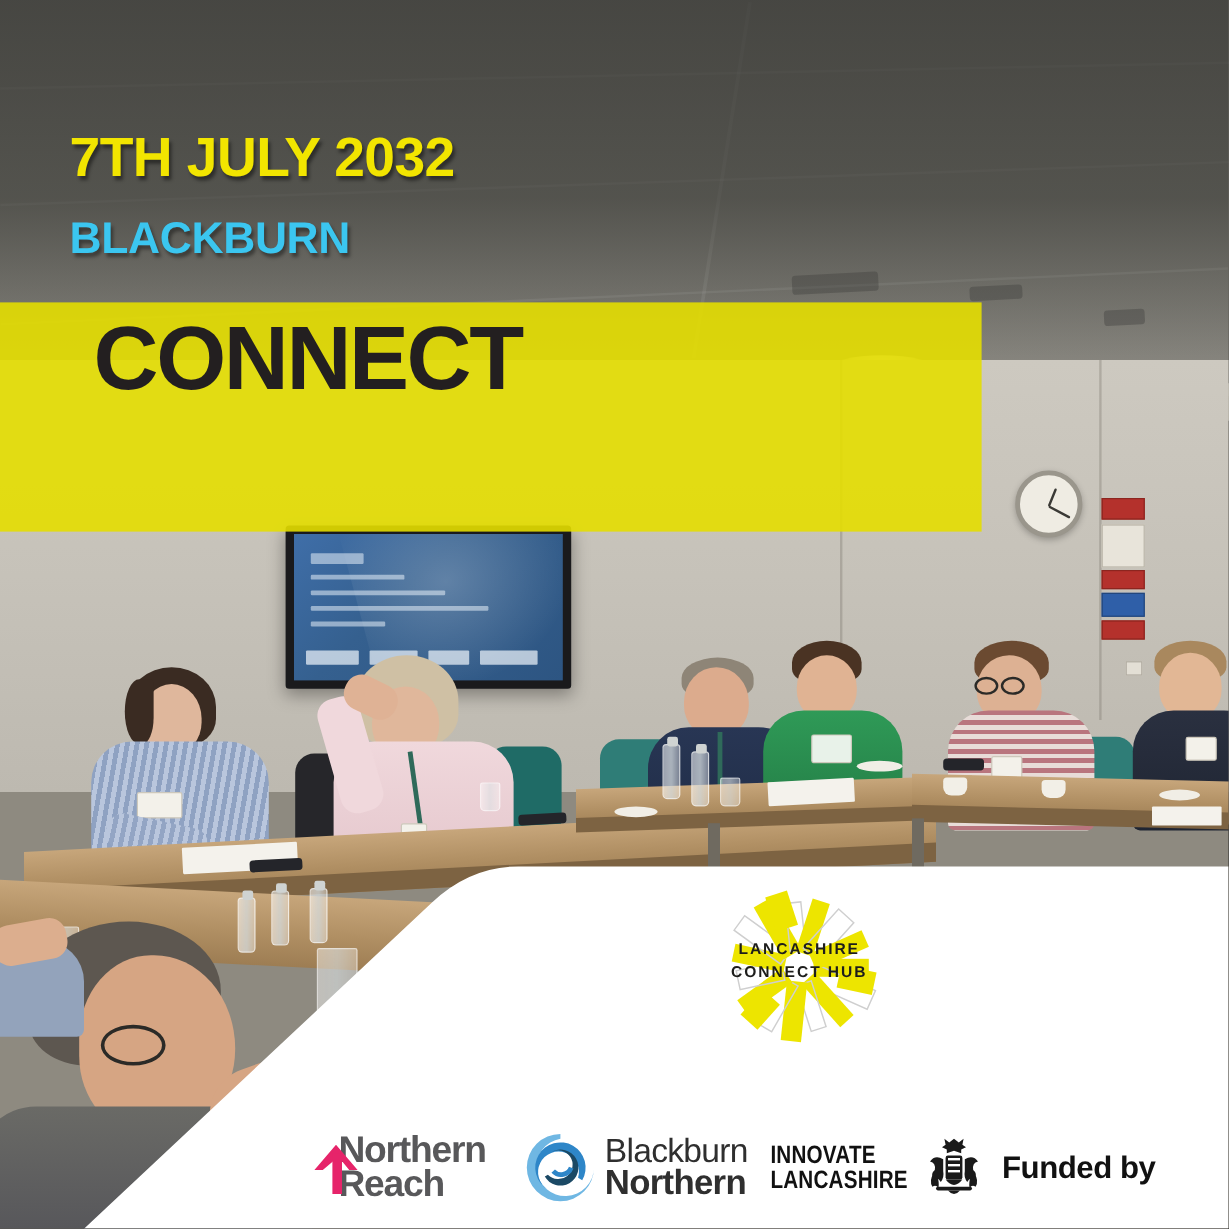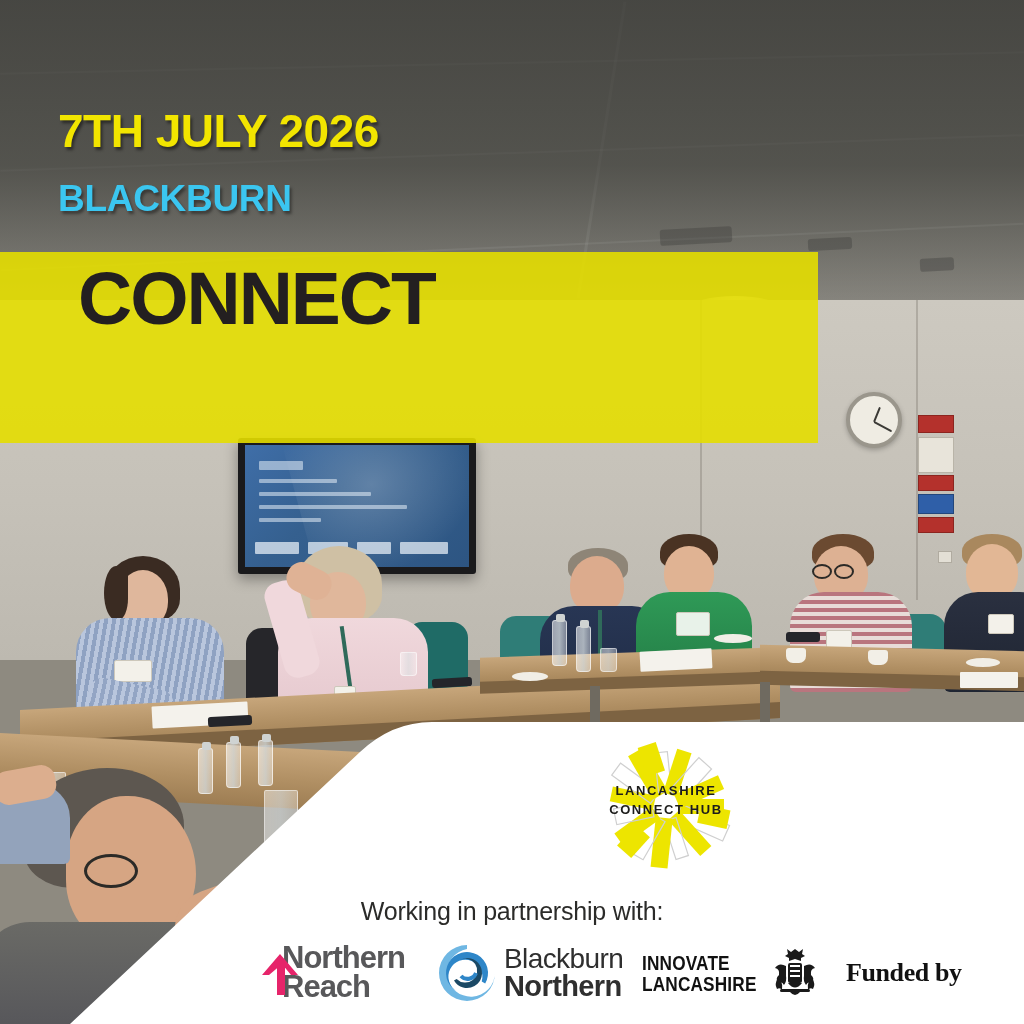--- a/index.html
+++ b/index.html
@@ -199,21 +199,21 @@
 
   
   .il {
     width:108px; color:#111; font-weight:bold; font-size:21px;
     line-height:1.02; letter-spacing:0.2px; font-stretch:condensed;
     transform:scaleX(0.82); transform-origin:left center;
   }
   .il .l2 { display:block; }
 
   
-  .ukg { display:flex; align-items:center; gap:22px;font-family:Liberation Serif, serif; }
+  .ukg { display:flex; align-items:center; gap:11px; }
   .ukg-text { color:#111; font-size:26px; font-weight:bold; line-height:1.02; letter-spacing:-0.4px; }
   .ukg-text .l2 { display:block; }
 </style>
 </head>
 <body>
 
 <div class="poster">
 
   <div class="photo">
 
@@ -359,21 +359,21 @@
     </div>
 
     <div class="person" style="left:-30px;top:744px;width:110px;height:110px;">
       <div class="body" style="left:0;top:40px;width:100px;height:80px;background:#93a3bb;"></div>
       <div class="arm" style="left:24px;top:24px;width:62px;height:34px;background:#dcae8e;transform:rotate(-10deg);"></div>
     </div>
 
     <div class="top-shade"></div>
   </div>
 
-  <div class="date">7TH JULY 2026</div>
+  <div class="date">7TH JULY 2032</div>
   <div class="city">BLACKBURN</div>
 
   <div class="band"></div>
   <div class="band-title">
     <span class="l2">CONNECT</span>
   </div>
 
   <div class="footer-clip">
     <div class="footer-shape"></div>
   </div>
@@ -436,21 +436,20 @@
             <rect x="34" y="-9" width="30" height="19" fill="#EDE500"></rect>
           </g>
       </g>
     </svg>
     <div class="ldh-text">
       <span>LANCASHIRE</span>
       <span class="l2">CONNECT HUB</span>
     </div>
   </div>
 
-  <div class="partner-label">Working in partnership with:</div>
 
   <div class="logos-row">
 
     <div class="nr">
       <svg style="position:absolute;left:0;top:12px;" width="48" height="48" viewBox="0 0 48 48">
         <path d="M4 26 L22 5 L40 26 L33 26 L24 15 L11 26 Z" fill="#E6246A"></path>
         <rect x="19" y="12" width="8" height="34" fill="#E6246A"></rect>
       </svg>
       <div class="nr-text">
         <span>Northern</span>

